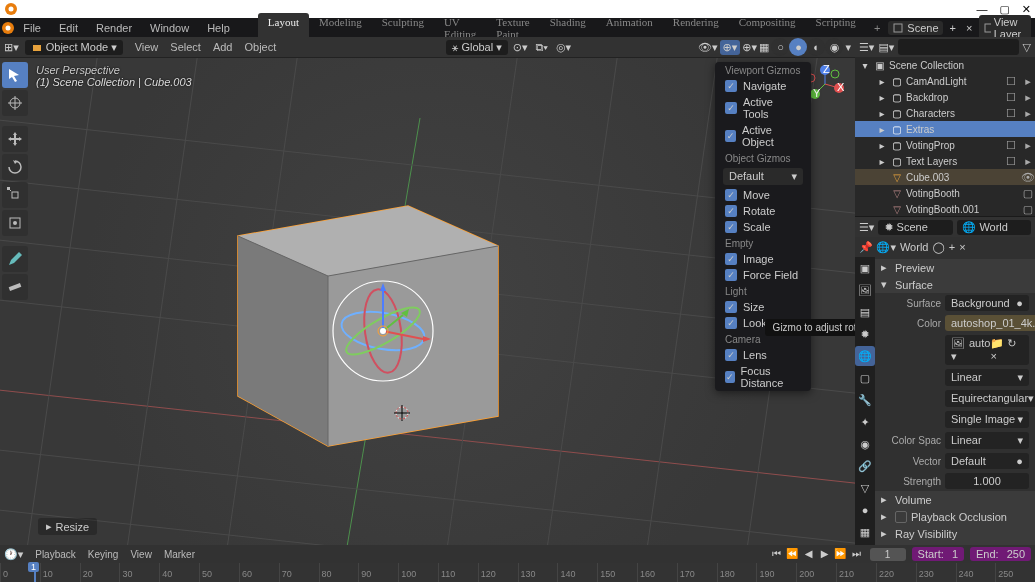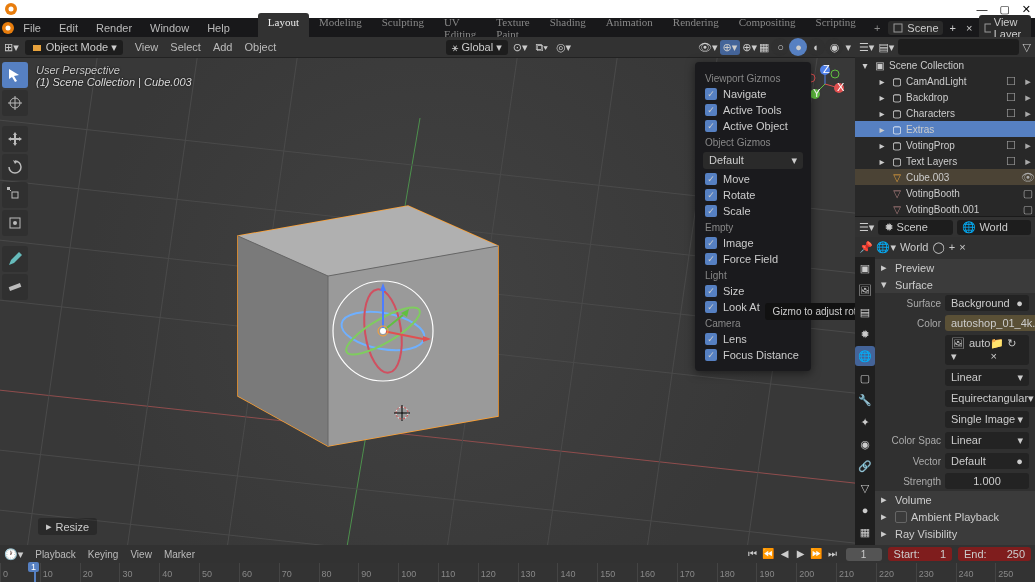--- a/index.html
+++ b/index.html
@@ -35,21 +35,21 @@
 .toolbar-left { position: absolute; left: 2px; top: 4px; width: 26px; display: flex; flex-direction: column; gap: 2px; }
 .toolbar-left .tool { width: 26px; height: 26px; background: #303030; border-radius: 3px; display: flex; align-items: center; justify-content: center; cursor: pointer; }
 .toolbar-left .tool.active { background: #5680c2; }
 .toolbar-left .gap { height: 6px; }
 .vp-info { position: absolute; left: 36px; top: 6px; font-size: 10px; color: #fff; text-shadow: 0 0 2px #000; font-style: italic; }
 .vp-info div:nth-child(2) { color: #ddd; }
 .axis-widget { position: absolute; right: 10px; top: 6px; width: 40px; height: 40px; }
 .cube { position: absolute; left: 218px; top: 118px; width: 300px; height: 280px; }
 .cube svg { width: 100%; height: 100%; }
 .cursor3d { position: absolute; left: 392px; top: 345px; }
-.gizmo-popup { position: absolute; right: 44px; top: 4px; width: 116px; background: #1a1a1d; border-radius: 4px; padding: 8px 0; box-shadow: 0 2px 10px rgba(0,0,0,0.5); }
+.gizmo-popup { position: absolute; right: 44px; top: 4px; width: 96px; background: #1a1a1d; border-radius: 4px; padding: 0 0; box-shadow: 0 2px 10px rgba(0,0,0,0.5); }
 .gizmo-popup .sec { padding: 3px 10px 2px; color: #888; font-size: 10px; }
 .gizmo-popup .opt { padding: 2px 10px; display: flex; align-items: center; gap: 6px; cursor: pointer; }
 .gizmo-popup .opt .cb { width: 12px; height: 12px; background: #5680c2; border-radius: 2px; display: flex; align-items: center; justify-content: center; font-size: 9px; }
 .gizmo-popup .dd2 { margin: 2px 8px; background: #2a2a2a; border-radius: 3px; padding: 2px 6px; display: flex; justify-content: space-between; }
 .tooltip { position: absolute; right: -78px; top: 116px; background: #111; padding: 3px 8px; border-radius: 3px; font-size: 10px; color: #ccc; white-space: nowrap; }
 .resize-hint { position: absolute; left: 38px; bottom: 10px; background: rgba(0,0,0,0.25); padding: 2px 8px; border-radius: 3px; font-size: 10px; display: flex; align-items: center; gap: 4px; }
 .right-col { width: 180px; display: flex; flex-direction: column; background: #303030; }
 .outliner { height: 180px; background: #282828; display: flex; flex-direction: column; border-bottom: 1px solid #1a1a1a; }
 .outliner-head { height: 20px; background: #323232; display: flex; align-items: center; padding: 0 4px; gap: 4px; }
 .outliner-head .search { flex: 1; background: #1d1d1d; border-radius: 3px; height: 16px; padding: 0 4px; }
@@ -75,21 +75,21 @@
 .panel-row .lbl { flex: 0 0 60px; text-align: right; color: #aaa; font-size: 10px; }
 .panel-row .val { flex: 1; background: #232323; border-radius: 3px; padding: 2px 6px; font-size: 10px; display: flex; justify-content: space-between; }
 .panel-row .val.num { text-align: center; justify-content: center; }
 .timeline { height: 37px; background: #232323; }
 .tl-head { height: 18px; background: #323232; display: flex; align-items: center; padding: 0 4px; gap: 6px; }
 .tl-head .menus span { padding: 0 6px; color: #bbb; cursor: pointer; font-size: 10px; }
 .tl-head .right { margin-left: auto; display: flex; align-items: center; gap: 6px; }
 .tl-head .transport { display: flex; gap: 2px; }
 .tl-head .transport span { width: 14px; text-align: center; cursor: pointer; font-size: 10px; }
 .tl-head .numbox { background: #545454; border-radius: 3px; padding: 1px 6px; font-size: 10px; min-width: 36px; text-align: center; }
-.tl-head .numbox.lbl { background: #7f1d1d; display: flex; gap: 20px; }
+.tl-head .numbox.lbl { background: #701a75; display: flex; gap: 8px; }
 .tl-body { height: 19px; position: relative; background: #333; }
 .tl-body .playhead { position: absolute; left: 34px; top: 0; bottom: 0; width: 2px; background: #5680c2; }
 .tl-body .playhead::before { content: attr(data-f); position: absolute; top: -1px; left: -6px; background: #5680c2; color: #fff; font-size: 9px; padding: 0 3px; border-radius: 2px; }
 .tl-body .ticks { position: absolute; inset: 0; display: flex; }
 .tl-body .ticks span { flex: 1; border-left: 1px solid #444; font-size: 9px; color: #888; padding-left: 2px; padding-top: 6px; }
 svg .bl-orange { fill: #e87d0d; }
 </style>
 </head>
 <body>
 
@@ -573,21 +573,21 @@
               <span>1.000</span>
             </div>
           </div>
         <div class="panel-row hdr">
             <span class="tri">▸</span>
             <span>Volume</span>
           </div>
         <div class="panel-row hdr">
             <span class="tri">▸</span>
             <span style="width:12px;height:12px;border:1px solid #666;border-radius:2px"></span>
-            <span>Ambient Playback</span>
+            <span>Playback Occlusion</span>
           </div>
         <div class="panel-row hdr">
             <span class="tri">▸</span>
             <span>Ray Visibility</span>
           </div>
         <div class="panel-row hdr">
             <span class="tri">▸</span>
             <span>Settings</span>
           </div>
 

